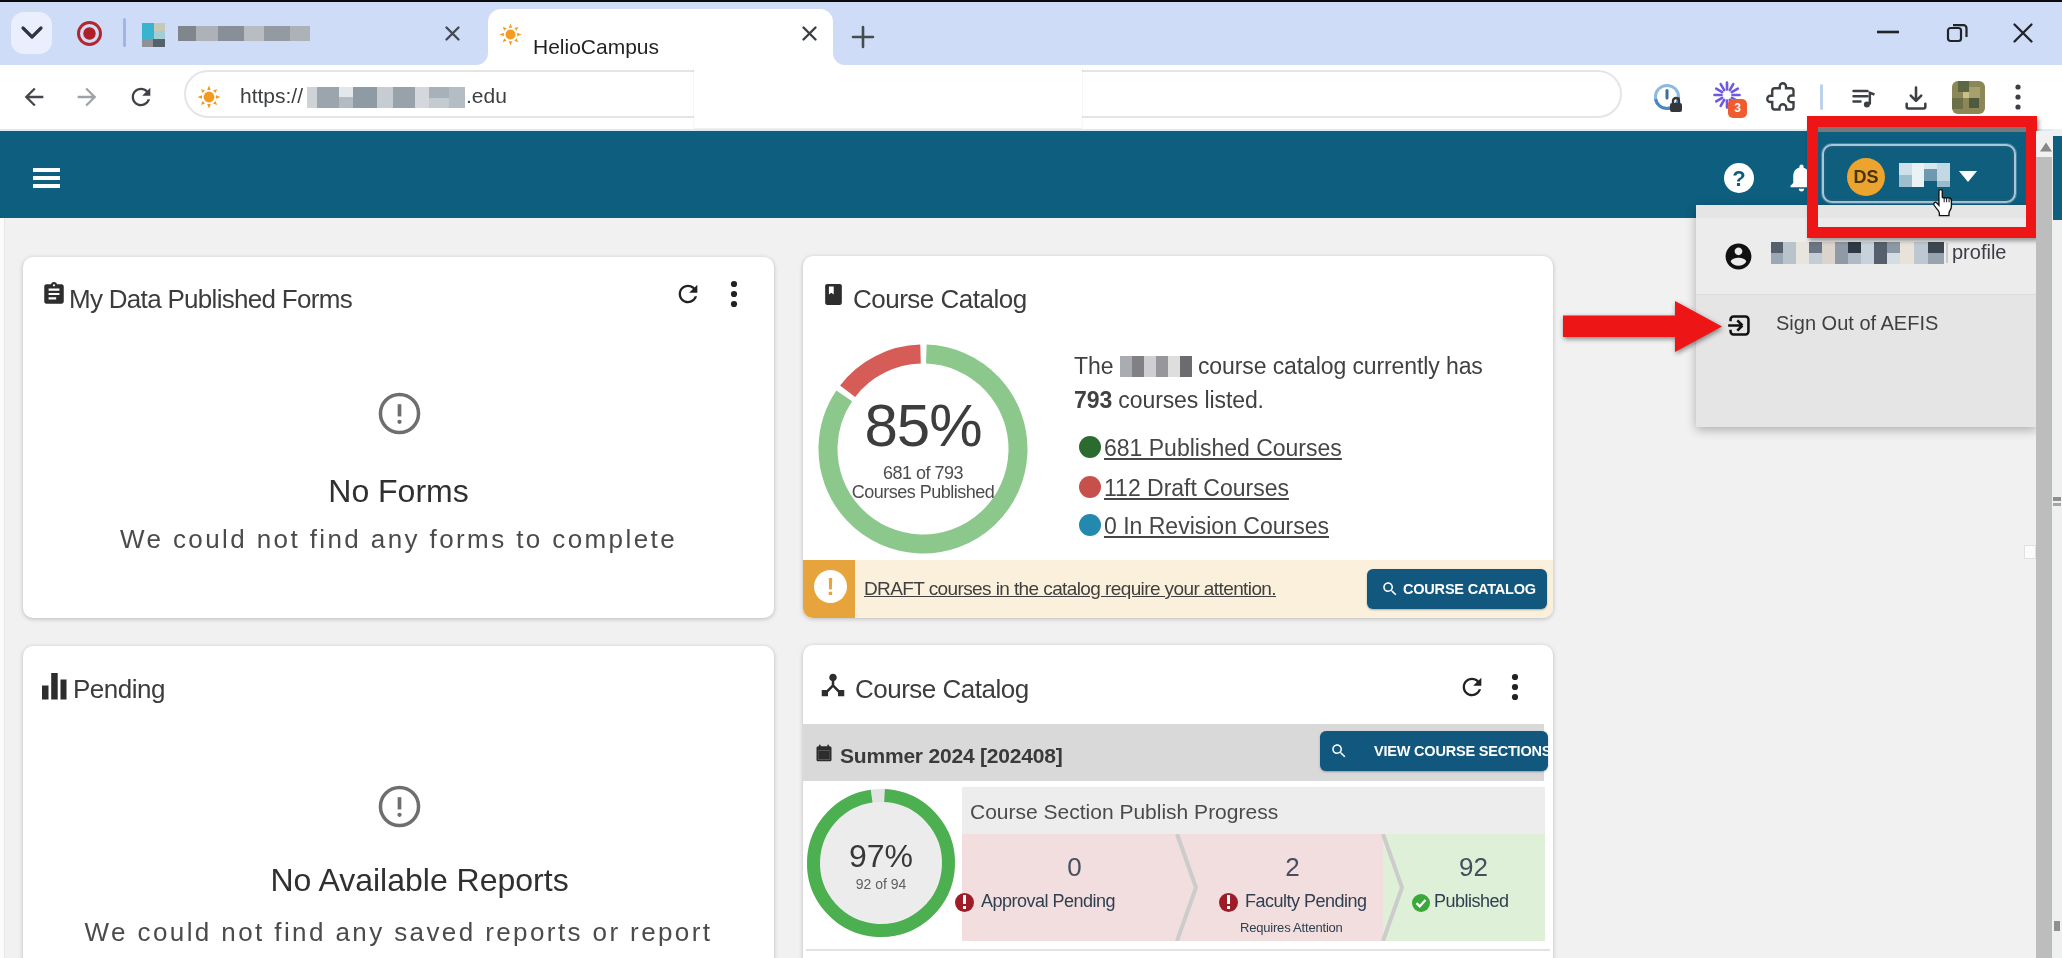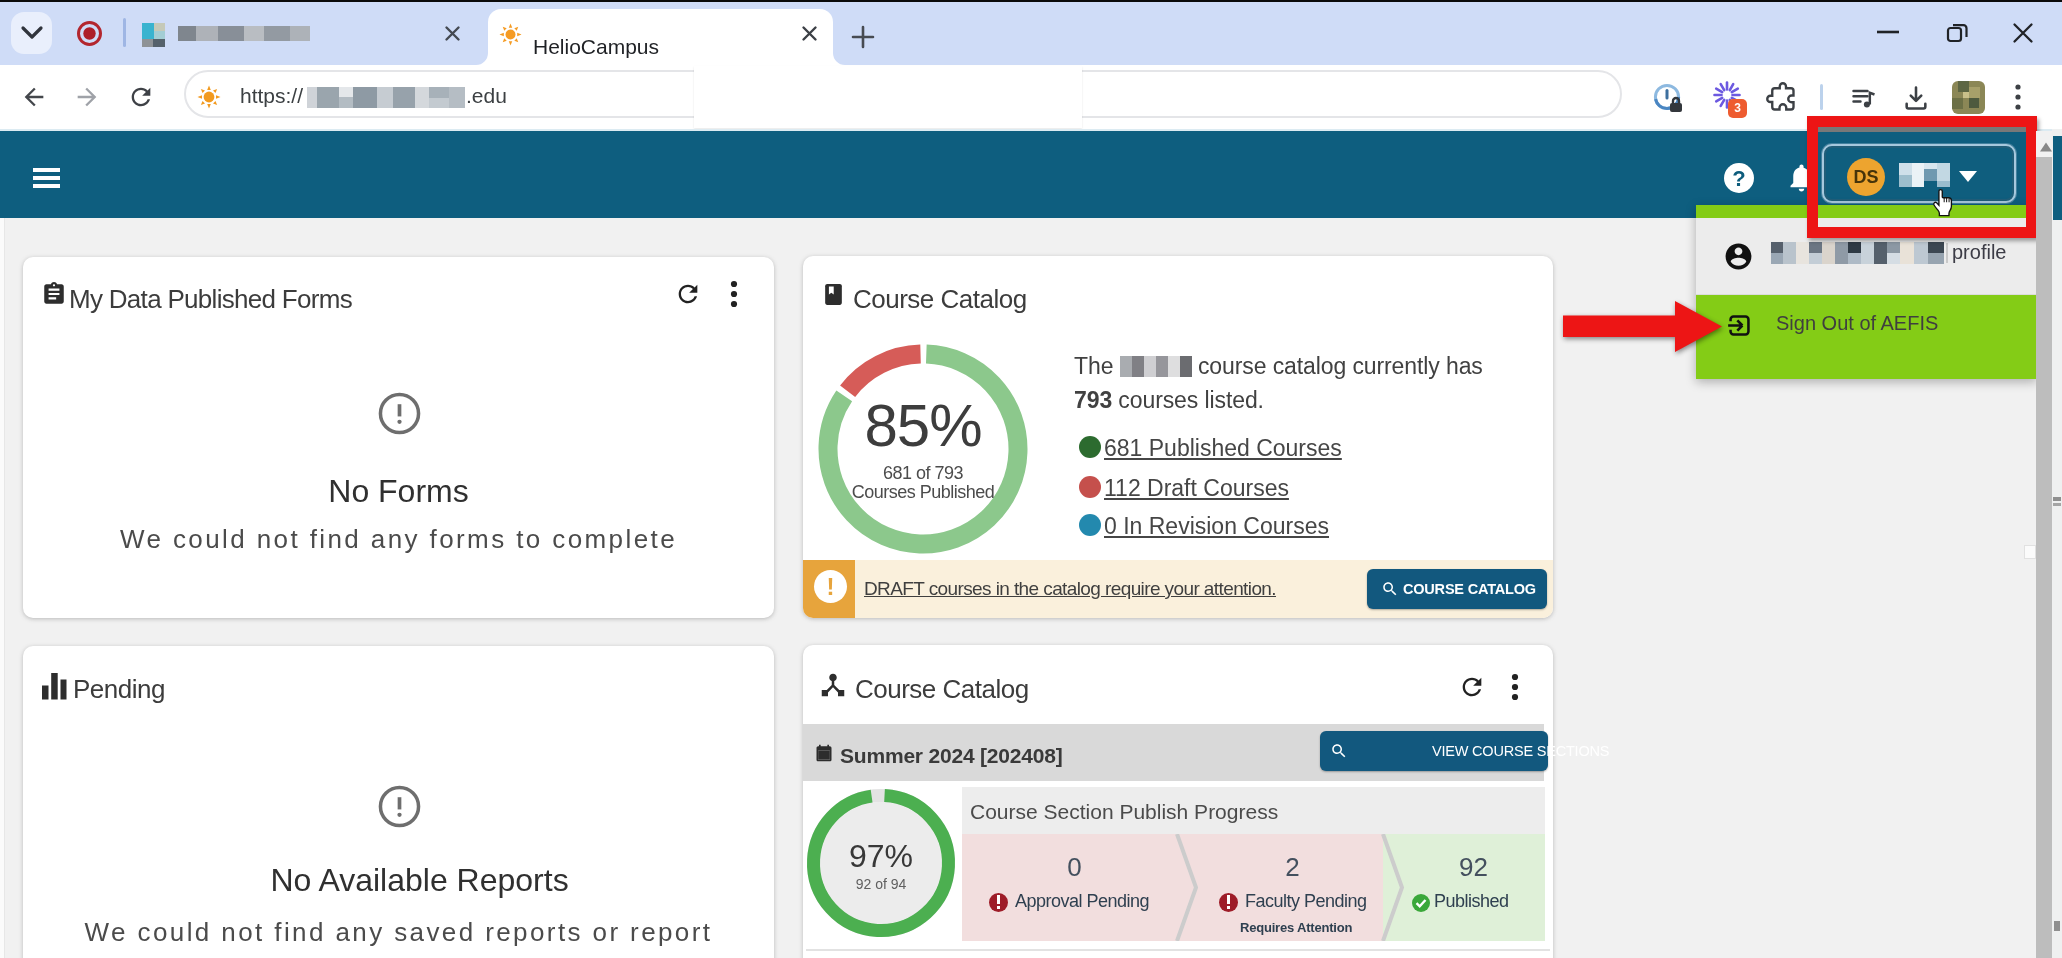--- a/index.html
+++ b/index.html
@@ -26,21 +26,21 @@
   #ds{left:1847px;top:158px;width:38px;height:38px;border-radius:50%;background:#eda42f;color:#46340a;font-weight:bold;font-size:18px;text-align:center;line-height:38px;}
   #content{left:0;top:218px;width:2062px;height:740px;background:#f1f1f1;}
   #leftsliver{left:0;top:218px;width:4px;height:740px;background:#fbfbfb;border-right:1px solid #e7e7e7;}
   
   .card{position:absolute;background:#fff;border-radius:10px;box-shadow:0 1px 4px rgba(80,80,80,.35);}
   .ctitle{position:absolute;font-size:26px;color:#3c3c3c;letter-spacing:-0.5px;white-space:nowrap;}
   .emptyhead{position:absolute;font-size:32px;font-weight:normal;color:#303030;letter-spacing:0;white-space:nowrap;text-align:center;width:100%;}
   .emptysub{position:absolute;font-size:26px;color:#4b4b4b;letter-spacing:2.4px;white-space:nowrap;text-align:center;width:100%;}
   
   #redrect{left:1807px;top:116px;width:230px;height:122px;border:11px solid #ed1515;box-sizing:border-box;box-shadow:2px 3px 4px rgba(0,0,0,.35);}
-  #menu{left:1696px;top:205px;width:341px;height:174px;background:#84cc16;box-shadow:0 3px 10px rgba(0,0,0,.28);}
+  #menu{left:1696px;top:205px;width:341px;height:222px;background:#e5e5e5;box-shadow:0 3px 10px rgba(0,0,0,.28);}
   #menurow1{left:0;top:13px;width:341px;height:76px;background:#ececec;}
   #menudiv{left:0;top:89px;width:341px;height:1px;background:#dcdcdc;}
   
   #sbtrack{left:2036px;top:131px;width:16px;height:827px;background:#f1f1f1;}
   #sbthumb{left:2036px;top:157px;width:16px;height:801px;background:#bdbdbd;}
   #rsliver{left:2052px;top:129px;width:10px;height:829px;background:#eff0f0;}
   #rsliverteal{left:2053px;top:136px;width:9px;height:84px;background:#0e5e7f;}
 </style>
 </head>
 <body>
@@ -353,21 +353,21 @@
   <div class="abs" style="left:803px;top:724px;width:741px;height:57px;background:#d9d9d9;"></div>
   <svg class="abs" style="left:814px;top:741px" width="20" height="24" viewBox="0 0 24 24">
     <path d="M19 4h-1V2h-2v2H8V2H6v2H5c-1.11 0-1.99.9-1.99 2L3 20c0 1.1.89 2 2 2h14c1.1 0 2-.9 2-2V6c0-1.1-.9-2-2-2zm0 16H5V9h14v11z" fill="#2d2d2d"></path>
     <rect x="5" y="9" width="14" height="11" fill="#2d2d2d"></rect>
   </svg>
   <div class="abs" style="left:840px;top:744px;font-size:21px;font-weight:bold;color:#3a3a3a;letter-spacing:-0.2px;">Summer 2024 [202408]</div>
   <div class="abs" style="left:1320px;top:731px;width:228px;height:40px;background:#12587e;border-radius:6px;box-shadow:0 1px 2px rgba(0,0,0,.3);"></div>
   <svg class="abs" style="left:1330px;top:742px" width="18" height="18" viewBox="0 0 24 24">
     <path d="M15.5 14h-.79l-.28-.27C15.41 12.59 16 11.11 16 9.5 16 5.91 13.09 3 9.5 3S3 5.91 3 9.5 5.91 16 9.5 16c1.61 0 3.09-.59 4.23-1.57l.27.28v.79l5 4.99L20.49 19l-4.99-5zm-6 0C7.01 14 5 11.99 5 9.5S7.01 5 9.5 5 14 7.01 14 9.5 11.99 14 9.5 14z" fill="#fff"></path>
   </svg>
-  <div class="abs" style="left:1432px;top:743px;font-size:14.5px;font-weight:normal;color:#fff;letter-spacing:-0.2px;">VIEW COURSE SECTIONS</div>
+  <div class="abs" style="left:1374px;top:743px;font-size:14.5px;font-weight:bold;color:#fff;letter-spacing:-0.2px;">VIEW COURSE SECTIONS</div>
 
   <svg class="abs" style="left:801px;top:783px" width="160" height="160" viewBox="0 0 160 160">
     <circle cx="80" cy="80" r="61" fill="#ececec"></circle>
     <circle cx="80" cy="80" r="67.5" fill="none" stroke="#e3e3e3" stroke-width="13"></circle>
     <circle cx="80" cy="80" r="67.5" fill="none" stroke="#4caf50" stroke-width="13" pathLength="360" stroke-dasharray="349 11" transform="rotate(-87 80 80)"></circle>
   </svg>
   <div class="abs" style="left:801px;top:838px;width:160px;text-align:center;font-size:32px;color:#383838;">97%</div>
   <div class="abs" style="left:801px;top:876px;width:160px;text-align:center;font-size:14px;color:#5f5f5f;">92 of 94</div>
 
   <div class="abs" style="left:962px;top:787px;width:583px;height:47px;background:#ededed;"></div>
@@ -377,33 +377,33 @@
   <svg class="abs" style="left:1172px;top:834px" width="30" height="107" viewBox="0 0 30 107">
     <path d="M5 0 L24 53.5 L5 107" fill="none" stroke="#cccccc" stroke-width="4"></path>
   </svg>
   <svg class="abs" style="left:1378px;top:834px" width="30" height="107" viewBox="0 0 30 107">
     <path d="M5 0 L24 53.5 L5 107" fill="none" stroke="#cccccc" stroke-width="4"></path>
   </svg>
   <div class="abs" style="left:962px;top:852px;width:225px;text-align:center;font-size:26px;color:#44505e;">0</div>
   <div class="abs" style="left:1200px;top:852px;width:185px;text-align:center;font-size:26px;color:#44505e;">2</div>
   <div class="abs" style="left:1402px;top:852px;width:143px;text-align:center;font-size:26px;color:#44505e;">92</div>
 
-  <div class="abs" style="left:989px;top:893px;width:180px;height:20px;padding-left:29px;">
+  <div class="abs" style="left:955px;top:893px;width:180px;height:20px;padding-left:29px;">
     <div class="abs" style="left:0;top:0;width:19px;height:19px;border-radius:50%;background:#9e1c28;"></div>
     <div class="abs" style="left:8px;top:2px;width:3px;height:9px;background:#fff;"></div>
     <div class="abs" style="left:8px;top:13px;width:3px;height:3px;background:#fff;"></div>
     <div class="abs" style="left:26px;top:-2px;font-size:18px;color:#2f4050;letter-spacing:-0.5px;white-space:nowrap;">Approval Pending</div>
   </div>
   <div class="abs" style="left:1219px;top:893px;width:180px;height:20px;">
     <div class="abs" style="left:0;top:0;width:19px;height:19px;border-radius:50%;background:#9e1c28;"></div>
     <div class="abs" style="left:8px;top:2px;width:3px;height:9px;background:#fff;"></div>
     <div class="abs" style="left:8px;top:13px;width:3px;height:3px;background:#fff;"></div>
     <div class="abs" style="left:26px;top:-2px;font-size:18px;color:#2f4050;letter-spacing:-0.5px;white-space:nowrap;">Faculty Pending</div>
   </div>
-  <div class="abs" style="left:1240px;top:920px;font-size:13px;font-weight:bold;color:#2f4050;letter-spacing:-0.2px;">Requires Attention</div>
+  <div class="abs" style="left:1240px;top:920px;font-size:13px;font-weight:normal;color:#2f4050;letter-spacing:-0.2px;">Requires Attention</div>
   <div class="abs" style="left:1411px;top:893px;width:140px;height:20px;">
     <svg class="abs" style="left:0;top:0" width="20" height="20" viewBox="0 0 20 20">
       <circle cx="10" cy="10" r="9" fill="#3aa83a"></circle>
       <path d="M5.5 10.2 L8.7 13.3 L14.5 7" fill="none" stroke="#fff" stroke-width="2.4"></path>
     </svg>
     <div class="abs" style="left:23px;top:-2px;font-size:18px;color:#2f4050;letter-spacing:-0.5px;white-space:nowrap;">Published</div>
   </div>
   <div class="abs" style="left:806px;top:949px;width:744px;height:1.5px;background:#e2e2e2;"></div>
 
   <div class="abs" id="menu">

